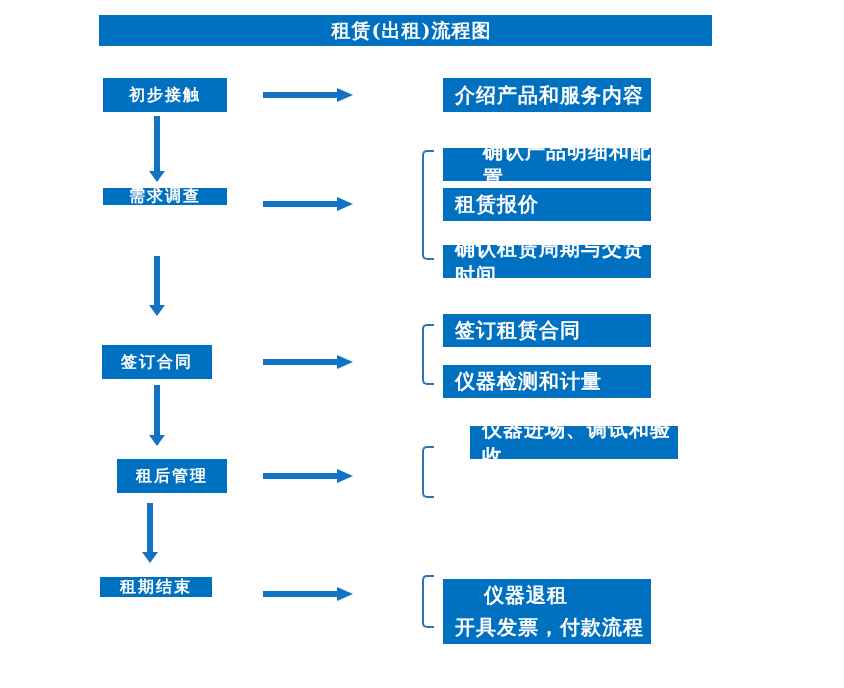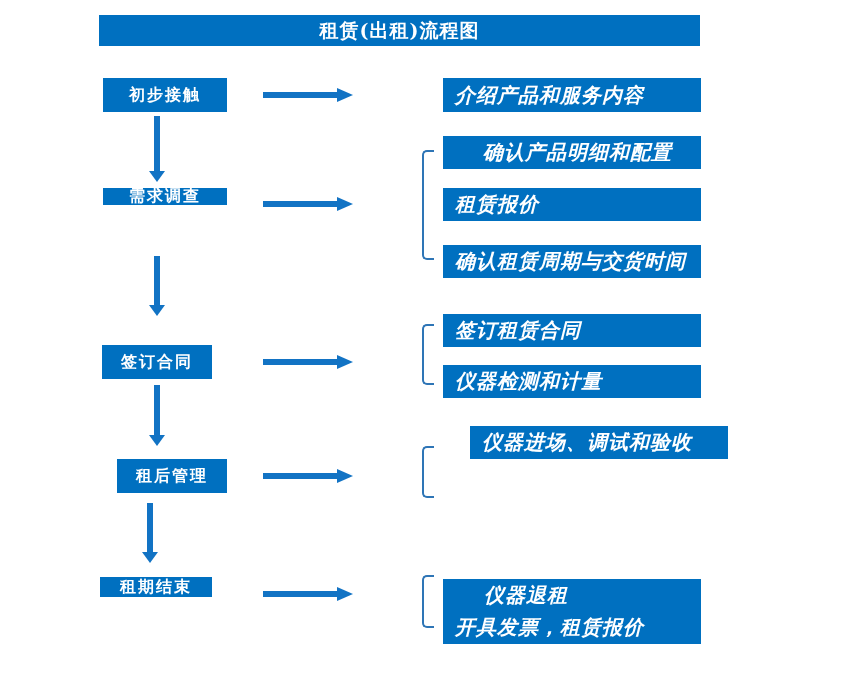--- a/index.html
+++ b/index.html
@@ -19,48 +19,48 @@
     position: absolute;
     left: 99px; top: 15px;
     width: 601px; height: 31px;
     background: #0070C0;
     color: #ffffff;
     font-weight: bold;
     font-size: 19px;
     line-height: 31px;
     text-align: center;
     letter-spacing: 1px;
+    padding-left: 12px;
   }
   .stage-box {
     position: absolute;
     background: #0070C0;
     color: #ffffff;
     font-weight: bold;
     font-size: 16px;
     text-align: center;
     letter-spacing: 2px;
     display: flex;
     align-items: center;
     justify-content: center;
   }
   .output-box {
     position: absolute;
     left: 443px;
-    width: 258px;
+    width: 208px;
     height: 33px;
     background: #0070C0;
     color: #ffffff;
     font-weight: bold;
     font-size: 20px;
     letter-spacing: 1px;
     display: flex;
     align-items: center;
     padding-left: 12px;
     box-sizing: border-box;
-    font-style: italic;
   }
   .h-arrow {
     position: absolute;
     width: 90px;
     height: 14px;
   }
   .h-arrow .arrow-body {
     position: absolute;
     left: 0; top: 4px;
     width: 74px; height: 6px;
@@ -155,25 +155,25 @@
     <span class="arrow-head"></span>
   </div>
 
   <div class="bracket" style="top:150px;height:110px;"></div>
   <div class="bracket" style="top:324px;height:61px;"></div>
   <div class="bracket" style="top:446px;height:52px;"></div>
   <div class="bracket" style="top:575px;height:53px;"></div>
 
   <div class="output-box" style="top:78px;height:34px;">介绍产品和服务内容</div>
 
-  <div class="output-box" style="top:136px;padding-left:40px;">确认产品明细和配置</div>
+  <div class="output-box" style="top:148px;padding-left:40px;">确认产品明细和配置</div>
   <div class="output-box" style="top:188px;">租赁报价</div>
   <div class="output-box" style="top:245px;">确认租赁周期与交货时间</div>
 
   <div class="output-box" style="top:314px;">签订租赁合同</div>
   <div class="output-box" style="top:365px;">仪器检测和计量</div>
 
   <div class="output-box" style="top:426px;margin-left:27px;">仪器进场、调试和验收</div>
 
   <div class="output-box" style="top:579px;padding-left:41px;">仪器退租</div>
-  <div class="output-box" style="top:611px;">开具发票，租赁报价</div>
+  <div class="output-box" style="top:611px;">开具发票，付款流程</div>
 
 </div>
 
 </body></html>

